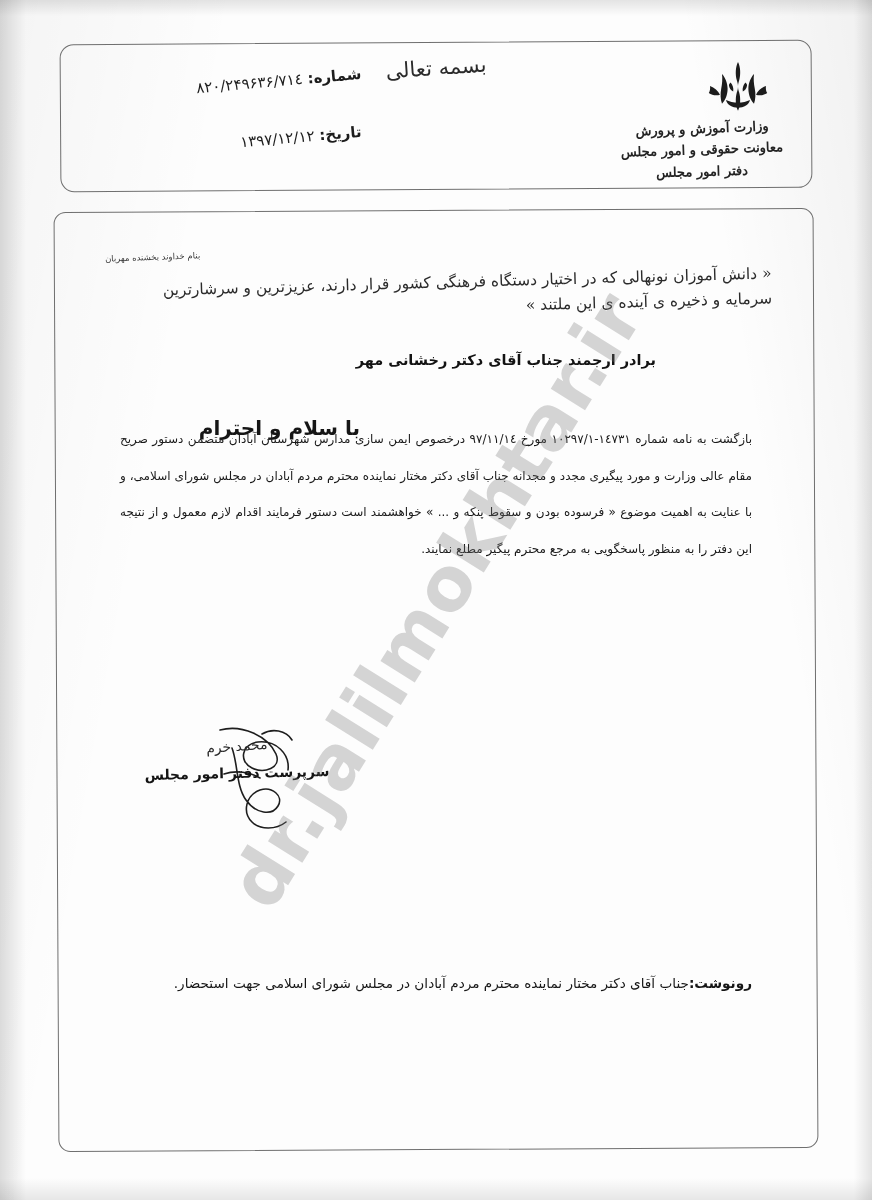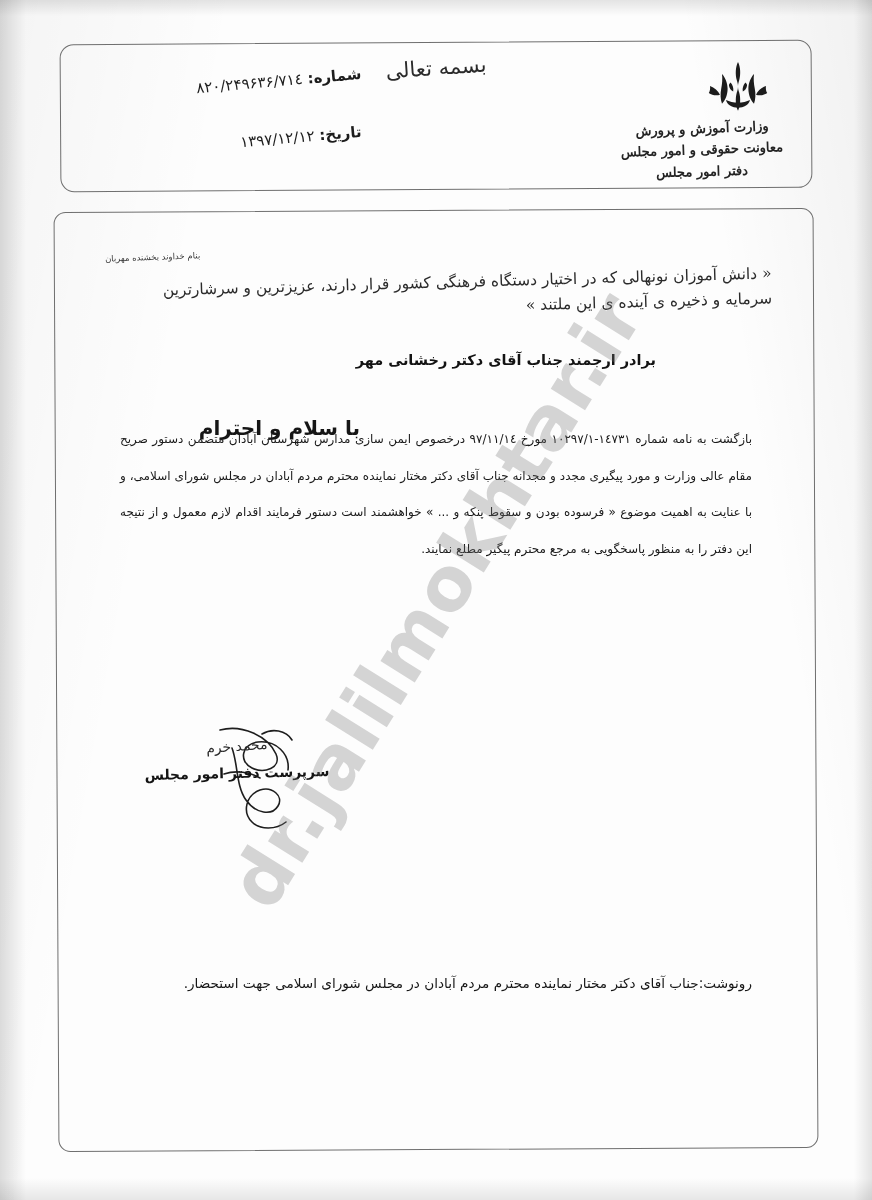--- a/index.html
+++ b/index.html
@@ -224,21 +224,21 @@
   .cc-note {
     position: absolute;
     right: 120px;
     left: 120px;
     top: 975px;
     direction: rtl;
     text-align: right;
     font-size: 13.6px;
     color: #161616;
   }
-  .cc-note .cc-label { font-weight: 400; }
+  .cc-note .cc-label { font-weight: 700; }
 
   
   .watermark {
     position: absolute;
     left: 0; right: 0; top: 0; bottom: 0;
     display: flex;
     align-items: center;
     justify-content: center;
     pointer-events: none;
   }

